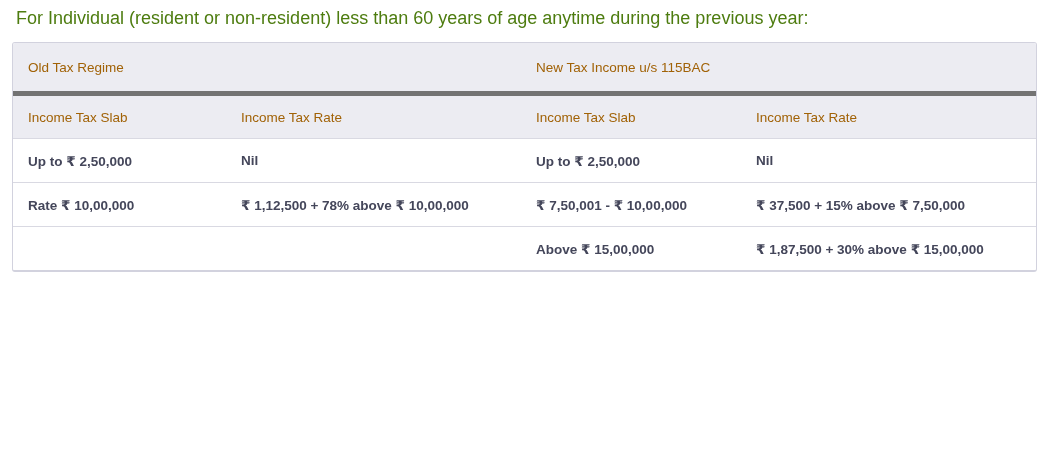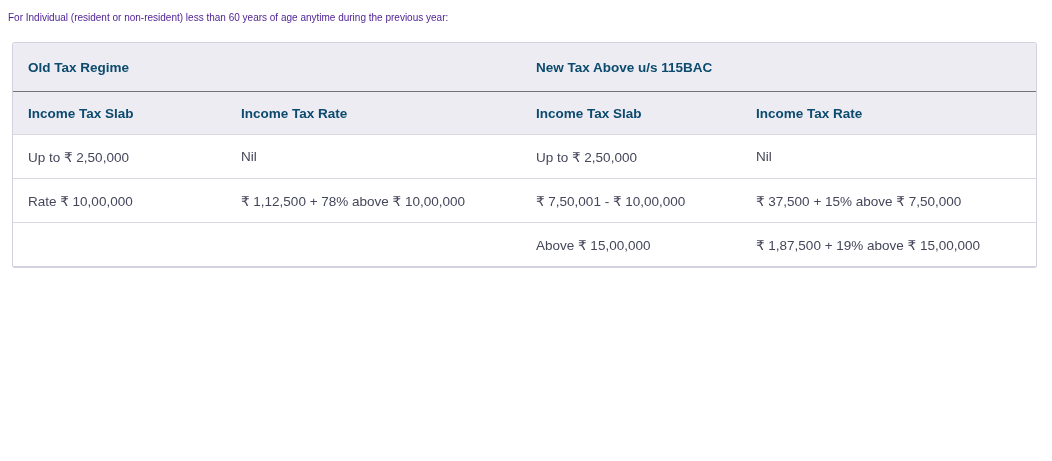--- a/index.html
+++ b/index.html
@@ -7,24 +7,24 @@
     padding: 0;
     background: #ffffff;
     font-family: "Liberation Sans", "DejaVu Sans", sans-serif;
   }
   body {
     width: 1052px;
     height: 461px;
     overflow: hidden;
   }
   .intro {
-    margin: 10px 0 0 8px;
-    font-size: 10px;
+    margin: 10px 0 0 16px;
+    font-size: 18px;
     line-height: 16px;
-    color: #4c1d95;
+    color: #4d7c0f;
   }
   .table-wrap {
     width: 1023px;
     margin: 16px 0 0 12px;
     border: 1px solid #d2d2de;
     border-bottom-width: 2px;
     border-radius: 3px;
     overflow: hidden;
     background: #ffffff;
   }
@@ -36,53 +36,53 @@
   .tax-table th, .tax-table td {
     padding: 0 10px 0 15px;
     text-align: left;
     vertical-align: middle;
     font-size: 13.5px;
     white-space: nowrap;
     overflow: hidden;
   }
   .tax-table thead th {
     background: #ececf2;
-    color: #0c4a6e;
-    font-weight: 700;
+    color: #a16207;
+    font-weight: 400;
   }
   .regime-row th { height: 48px; }
   .cols-row th {
     height: 42px;
-    border-top: 1px solid #737373;
+    border-top: 5px solid #737373;
   }
   .tax-table tbody td {
     height: 43px;
     color: #44465a;
     background: #ffffff;
     border-top: 1px solid #d9d9e2;
-    font-weight: 400;
+    font-weight: 700;
   }
 </style>
 </head>
 <body>
 
 <p class="intro">For Individual (resident or non-resident) less than 60 years of age anytime during the previous year:</p>
 
 <div class="table-wrap">
   <table class="tax-table">
     <colgroup>
       <col style="width:213px">
       <col style="width:295px">
       <col style="width:220px">
       <col style="width:295px">
     </colgroup>
     <thead>
       <tr class="regime-row">
         <th colspan="2">Old Tax Regime</th>
-        <th colspan="2">New Tax Above u/s 115BAC</th>
+        <th colspan="2">New Tax Income u/s 115BAC</th>
       </tr>
       <tr class="cols-row">
         <th>Income Tax Slab</th>
         <th>Income Tax Rate</th>
         <th>Income Tax Slab</th>
         <th>Income Tax Rate</th>
       </tr>
     </thead>
     <tbody>
       <tr>
@@ -94,17 +94,17 @@
       <tr>
         <td>Rate ₹ 10,00,000</td>
         <td>₹ 1,12,500 + 78% above ₹ 10,00,000</td>
         <td>₹ 7,50,001 - ₹ 10,00,000</td>
         <td>₹ 37,500 + 15% above ₹ 7,50,000</td>
       </tr>
       <tr>
         <td></td>
         <td></td>
         <td>Above ₹ 15,00,000</td>
-        <td>₹ 1,87,500 + 19% above ₹ 15,00,000</td>
+        <td>₹ 1,87,500 + 30% above ₹ 15,00,000</td>
       </tr>
     </tbody>
   </table>
 </div>
 
 </body></html>

